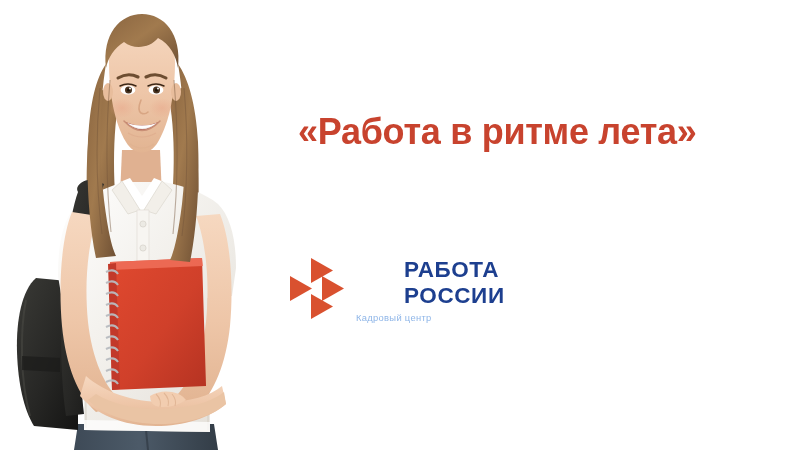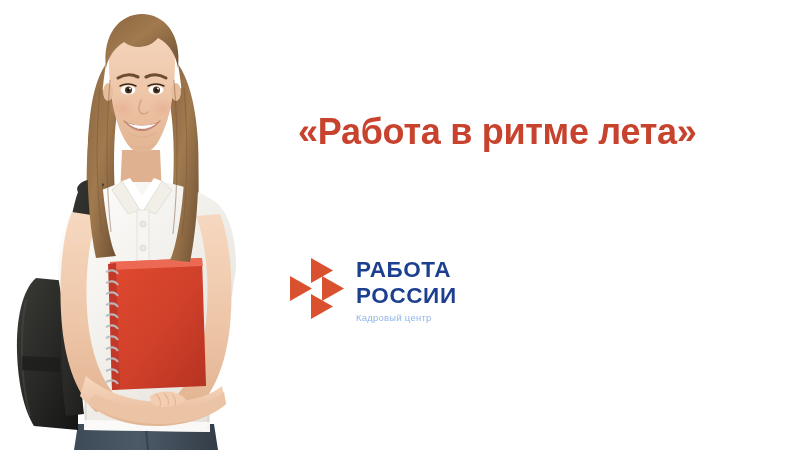--- a/index.html
+++ b/index.html
@@ -88,20 +88,21 @@
     width: 220px;
   }
   .logo-line {
     display: block;
     font-size: 22.5px;
     line-height: 23.5px;
     font-weight: bold;
     letter-spacing: 0.6px;
     color: #1d3f8f;
     font-family: "Liberation Sans", "DejaVu Sans", sans-serif;
+    margin-left: 48px;
   }
   .logo-line.second { margin-top: 2px; }
   .logo-sub {
     display: block;
     margin-top: 5px;
     font-size: 9.4px;
     line-height: 11px;
     letter-spacing: 0.3px;
     color: #8fb6e8;
     text-align: left;

